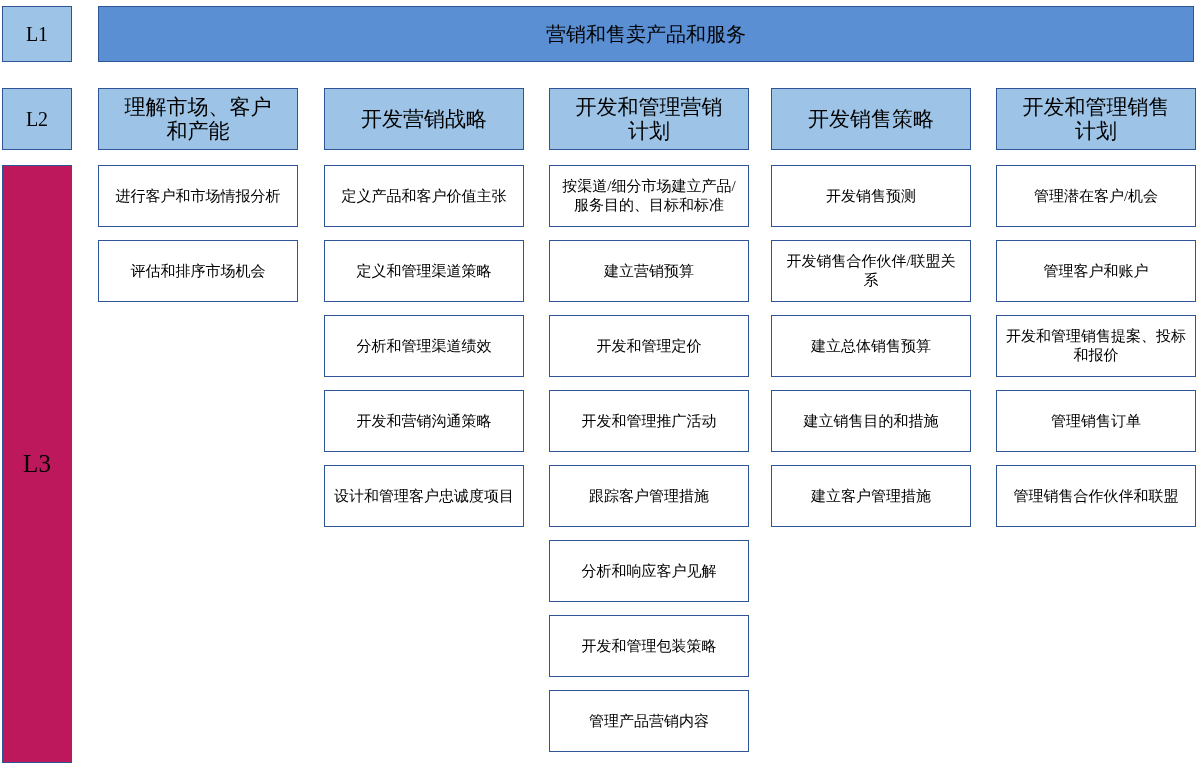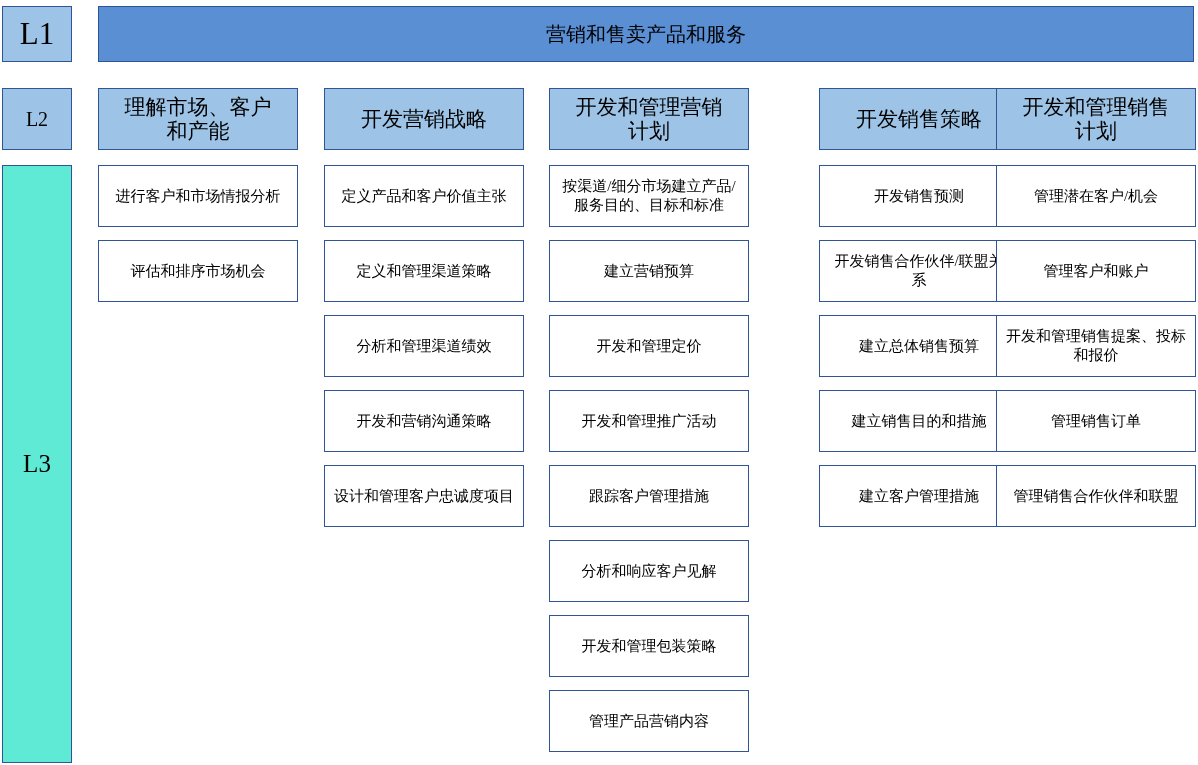--- a/index.html
+++ b/index.html
@@ -26,30 +26,30 @@
     box-sizing: border-box;
     border: 1px solid #2f5597;
     display: flex;
     align-items: center;
     justify-content: center;
     text-align: center;
   }
   .lvl-l1 {
     left: 2px; top: 6px; width: 70px; height: 56px;
     background: #9dc3e6;
-    font-size: 31px;
+    font-size: 20px;
   }
   .lvl-l2 {
     left: 2px; top: 88px; width: 70px; height: 62px;
     background: #9dc3e6;
     font-size: 20px;
   }
   .lvl-l3 {
     left: 2px; top: 165px; width: 70px; height: 598px;
-    background: #5eead4;
+    background: #be185d;
     font-size: 25px;
   }
 
   
   .l1-banner {
     position: absolute;
     left: 98px; top: 6px;
     width: 1096px; height: 56px;
     box-sizing: border-box;
     background: #5b8fd4;
@@ -69,21 +69,21 @@
     width: 1098px;
   }
   .col {
     position: absolute;
     top: 0;
     width: 200px;
   }
   .col-0 { left: 0px; }
   .col-1 { left: 226px; }
   .col-2 { left: 451px; }
-  .col-3 { left: 673px; margin-left: 48px; }
+  .col-3 { left: 673px; }
   .col-4 { left: 898px; }
 
   .col-head {
     box-sizing: border-box;
     width: 200px;
     min-height: 62px;
     background: #9dc3e6;
     border: 1px solid #2f5597;
     display: flex;
     align-items: center;

